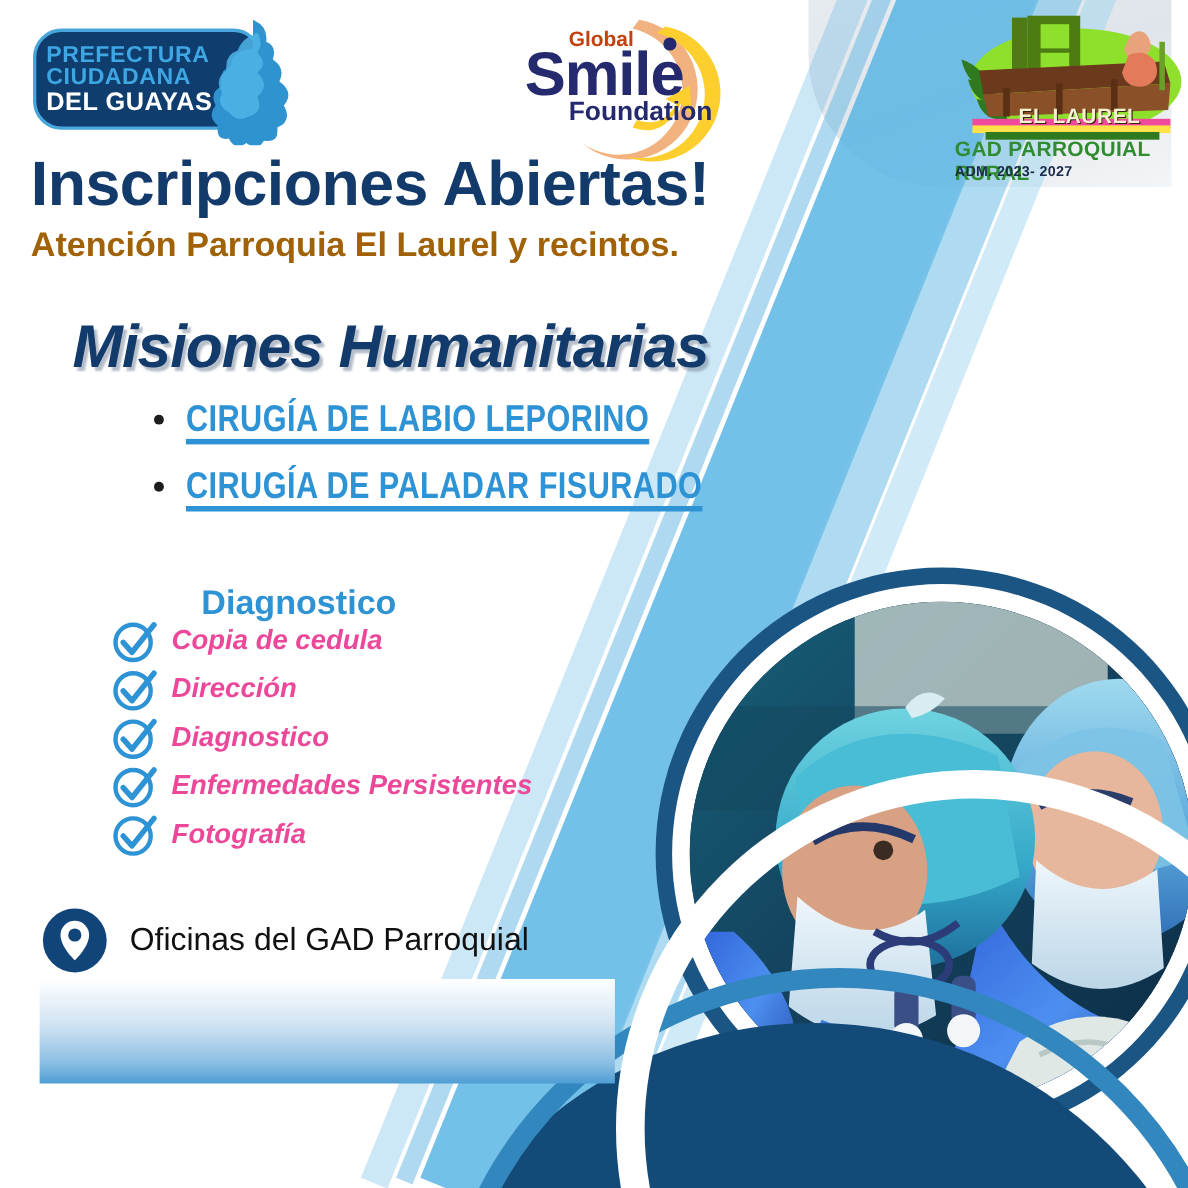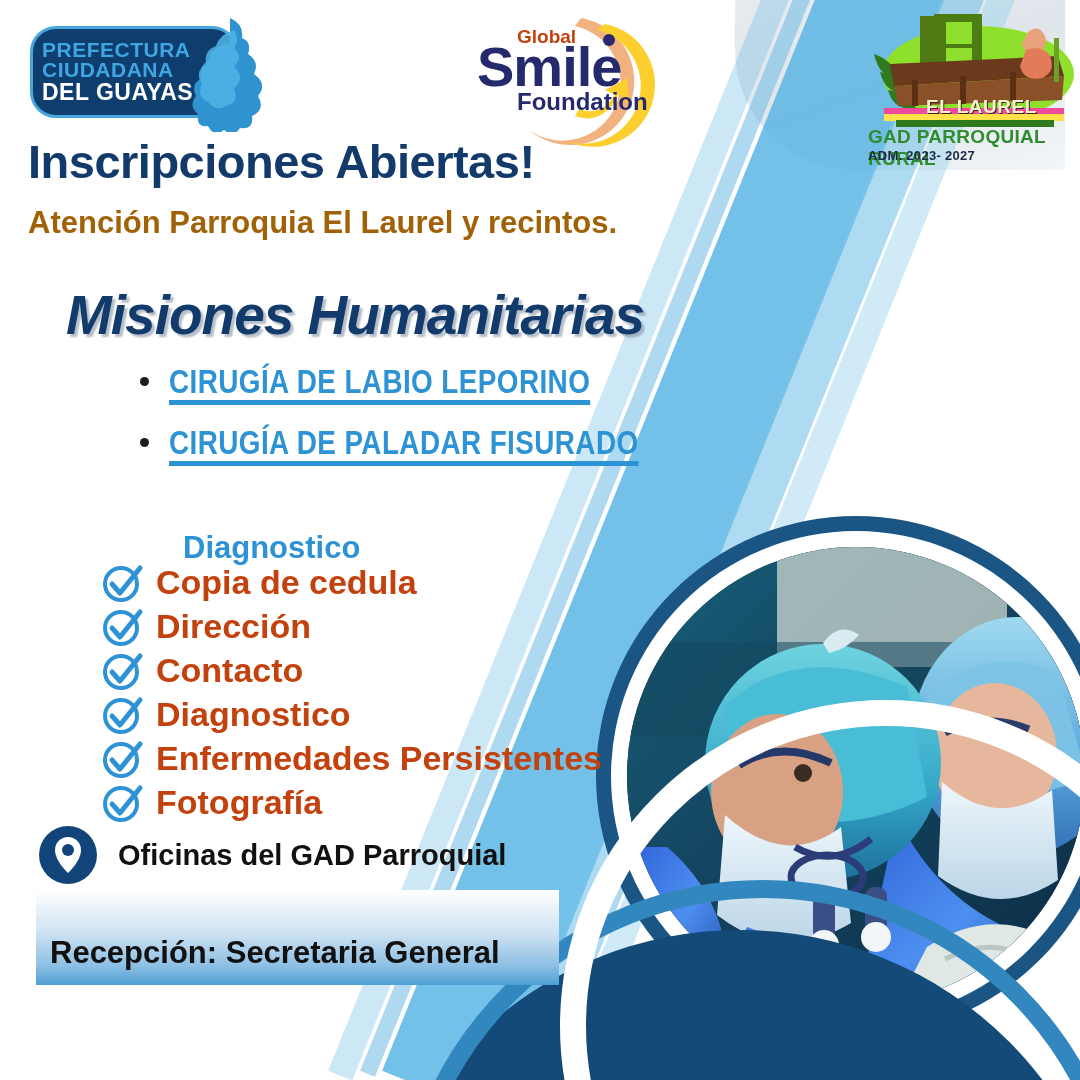--- a/index.html
+++ b/index.html
@@ -63,44 +63,44 @@
   #logo-gad{position:absolute;left:868px;top:14px;width:212px;height:160px;}
   #gad-art{position:absolute;left:0;top:0;width:212px;height:118px;}
   #gad-t1{position:absolute;left:0;top:112px;width:212px;text-align:left;color:#2f8c2f;
     font-size:19px;font-weight:bold;letter-spacing:0.3px;}
   #gad-t2{position:absolute;left:0;top:134px;width:212px;text-align:left;color:#1b2a4a;
     font-size:13px;font-weight:bold;letter-spacing:0.3px;}
   #gad-label{position:absolute;left:58px;top:82px;font-size:19px;font-weight:bold;color:#f5f0cf;
     letter-spacing:0.5px;text-shadow:1px 1px 0 #3a2110;}
 
   
-  #h-open{position:absolute;left:28px;top:134px;font-size:47px;font-weight:bold;color:#123a6b;letter-spacing:-0.5px;}
+  #h-open{position:absolute;left:28px;top:134px;font-size:57px;font-weight:bold;color:#123a6b;letter-spacing:-0.5px;}
   #h-sub{position:absolute;left:28px;top:205px;font-size:31px;font-weight:bold;color:#a16207;}
 
   #h-misiones{position:absolute;left:66px;top:283px;font-size:55px;font-weight:bold;font-style:italic;
     color:#123a6b;letter-spacing:-1px;text-shadow:3px 3px 2px rgba(120,135,155,0.55);}
 
   #bullets{position:absolute;left:140px;top:362px;width:620px;}
   .bullet-row{display:flex;align-items:center;margin-bottom:22px;}
   .bullet-dot{width:9px;height:9px;border-radius:50%;background:#1d1d1d;margin-right:20px;flex:none;}
   .bullet-text{font-size:34px;font-weight:bold;color:#2e93d4;letter-spacing:0.5px;
     transform:scaleX(0.82);transform-origin:left center;text-decoration:underline;text-underline-offset:7px;
     text-decoration-thickness:5px;white-space:nowrap;}
 
   #h-campana{position:absolute;left:28px;top:480px;font-size:38px;font-weight:bold;color:#111;}
   #h-requisitos{position:absolute;left:183px;top:530px;font-size:31px;font-weight:bold;color:#2e93d4;}
 
   #reqlist{position:absolute;left:100px;top:560px;width:560px;}
   .req-row{display:flex;align-items:center;height:44px;}
   .req-ico{width:46px;height:44px;flex:none;margin-right:10px;}
-  .req-text{font-size:34px;font-weight:bold;color:#c2410c;}
+  .req-text{font-size:25px;font-weight:bold;color:#ec4899;font-style:italic;}
 
   #loc-row{position:absolute;left:38px;top:825px;display:flex;align-items:center;}
   #loc-pin{width:60px;height:60px;flex:none;margin-right:20px;}
-  #loc-text{font-size:29px;font-weight:bold;color:#111;}
+  #loc-text{font-size:29px;font-weight:normal;color:#111;}
 
   #banner{position:absolute;left:36px;top:890px;width:523px;height:95px;
     background:linear-gradient(180deg,#ffffff 0%,#cfe2f2 45%,#8cbfe4 80%,#4e9ed4 100%);}
   #banner-text{position:absolute;left:50px;top:935px;font-size:31px;font-weight:bold;color:#111;}
 </style>
 </head>
 <body>
 
 <div id="poster">
 
@@ -266,27 +266,20 @@
         <circle cx="21" cy="24" r="16" fill="none" stroke="#2e93d4" stroke-width="4"></circle>
         <path d="M12 24 l8 9 l20 -25" fill="none" stroke="#2e93d4" stroke-width="5" stroke-linecap="round" stroke-linejoin="round"></path>
       </svg>
       <span class="req-text">Dirección</span>
     </div>
     <div class="req-row">
       <svg class="req-ico" viewBox="0 0 46 44">
         <circle cx="21" cy="24" r="16" fill="none" stroke="#2e93d4" stroke-width="4"></circle>
         <path d="M12 24 l8 9 l20 -25" fill="none" stroke="#2e93d4" stroke-width="5" stroke-linecap="round" stroke-linejoin="round"></path>
       </svg>
-      <span class="req-text">Contacto</span>
-    </div>
-    <div class="req-row">
-      <svg class="req-ico" viewBox="0 0 46 44">
-        <circle cx="21" cy="24" r="16" fill="none" stroke="#2e93d4" stroke-width="4"></circle>
-        <path d="M12 24 l8 9 l20 -25" fill="none" stroke="#2e93d4" stroke-width="5" stroke-linecap="round" stroke-linejoin="round"></path>
-      </svg>
       <span class="req-text">Diagnostico</span>
     </div>
     <div class="req-row">
       <svg class="req-ico" viewBox="0 0 46 44">
         <circle cx="21" cy="24" r="16" fill="none" stroke="#2e93d4" stroke-width="4"></circle>
         <path d="M12 24 l8 9 l20 -25" fill="none" stroke="#2e93d4" stroke-width="5" stroke-linecap="round" stroke-linejoin="round"></path>
       </svg>
       <span class="req-text">Enfermedades Persistentes</span>
     </div>
     <div class="req-row">
@@ -301,15 +294,14 @@
   <div id="loc-row">
     <svg id="loc-pin" viewBox="0 0 60 60">
       <circle cx="30" cy="30" r="29" fill="#11457a"></circle>
       <path d="M30 12 a13 13 0 0 1 13 13 c0 11 -13 23 -13 23 s-13 -12 -13 -23 a13 13 0 0 1 13 -13 Z" fill="#ffffff"></path>
       <circle cx="30" cy="25" r="6" fill="#11457a"></circle>
     </svg>
     <span id="loc-text">Oficinas del GAD Parroquial</span>
   </div>
 
   <div id="banner"></div>
-  <div id="banner-text">Recepción: Secretaria General</div>
 
 </div>
 
 </body></html>

